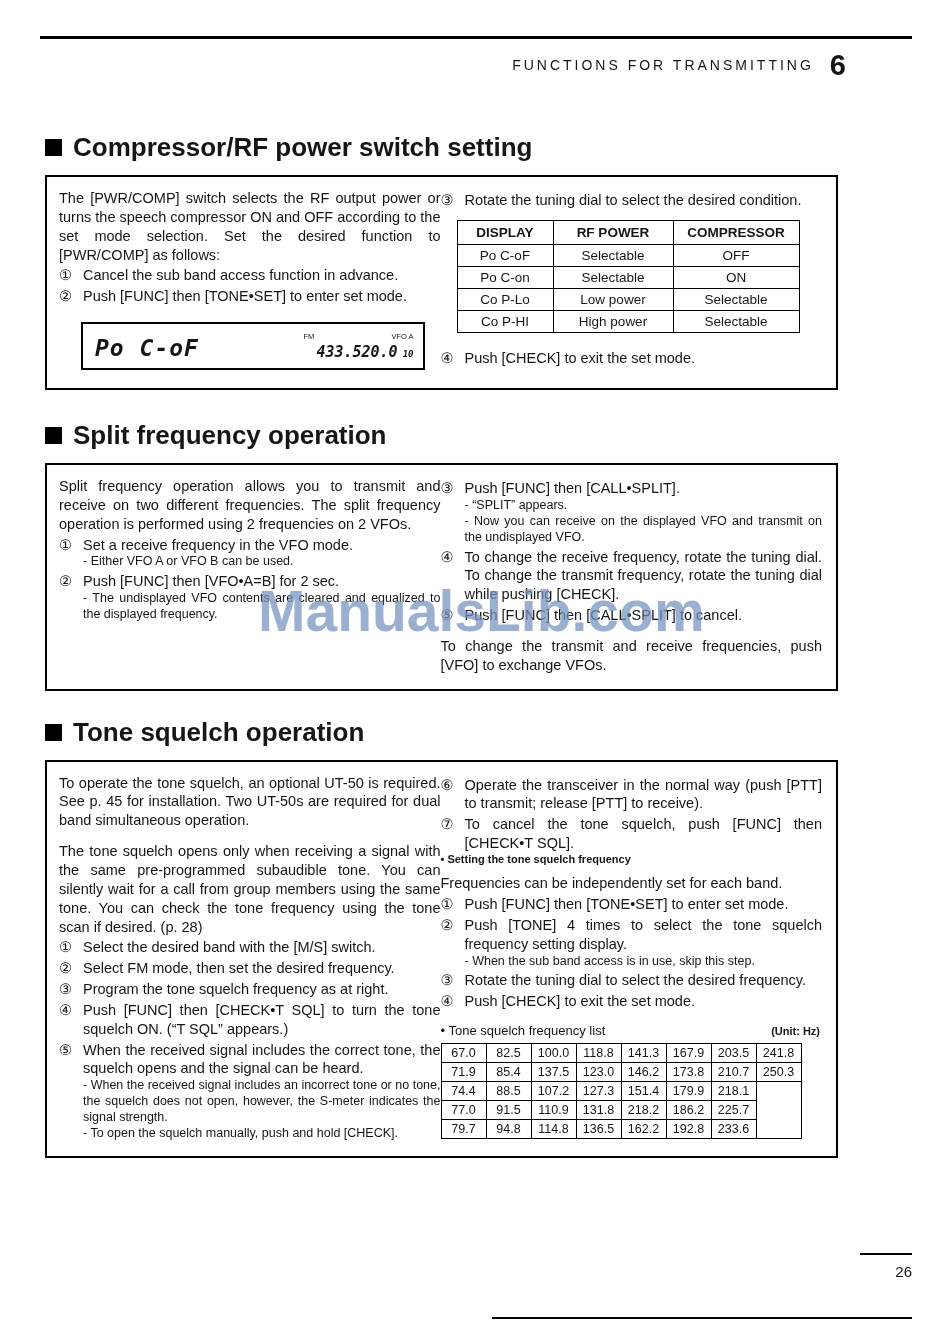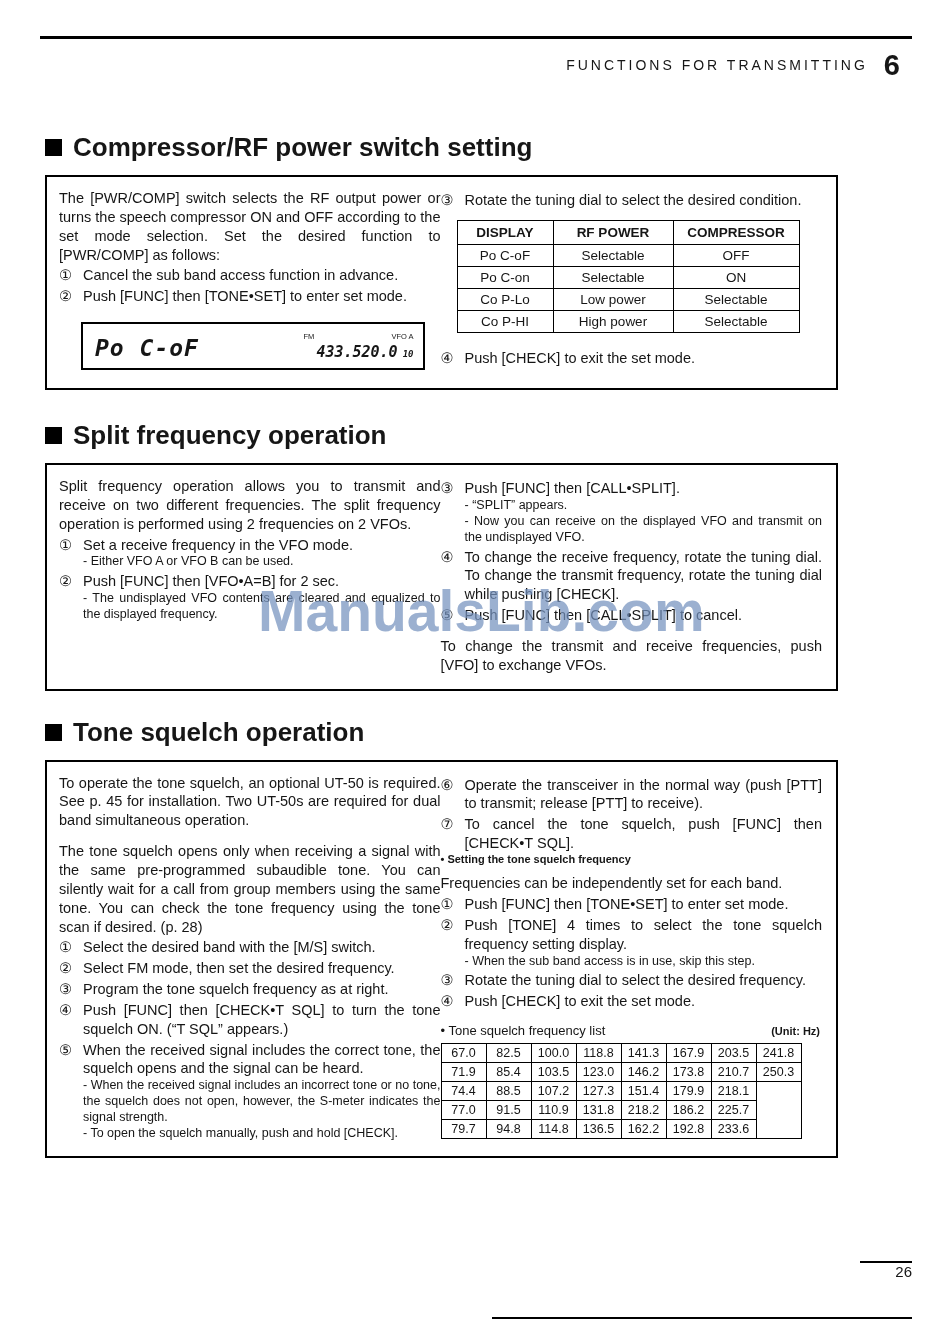--- a/index.html
+++ b/index.html
@@ -1,21 +1,21 @@
 <!DOCTYPE html>
 <html><head>
 <meta charset="utf-8">
 <style>
   * { margin:0; padding:0; box-sizing:border-box; }
   html,body { background:#fff; }
   body { font-family:"Liberation Sans", sans-serif; color:#161616; }
   .page { position:relative; width:950px; height:1324px; background:#fff; overflow:hidden; }
 
   .top-rule { border-top:3px solid #000; margin:36px 38px 0 40px; }
-  .header-row { display:flex; justify-content:flex-end; align-items:center; gap:16px; margin:10px 50px 0 0; }
+  .header-row { display:flex; justify-content:flex-end; align-items:center; gap:16px; margin:10px 104px 0 0; }
   .header-title { font-size:14px; letter-spacing:3px; font-weight:normal; padding-bottom:2px; }
   .chapter-num { font-size:29px; font-weight:bold; }
 
   .section { margin:0 112px 0 45px; }
   .sec-heading { display:flex; align-items:center; gap:11px; font-size:26px; font-weight:bold; margin-bottom:12px; }
   .sec-heading .sq { width:17px; height:17px; background:#000; flex-shrink:0; }
   .m1 { margin-top:50px; }
   .m2 { margin-top:30px; }
   .m3 { margin-top:26px; }
 
@@ -47,21 +47,21 @@
   .subhead { font-size:11px; font-weight:bold; line-height:1.2; margin-top:0; max-width:300px; }
   .listhead-row { display:flex; align-items:baseline; justify-content:space-between; margin-top:12px; }
   .listhead { font-size:13px; font-weight:normal; }
   .unit { font-size:11px; font-weight:bold; margin-right:2px; }
 
   table.freq { border-collapse:collapse; margin-top:5px; }
   table.freq td { border:1px solid #000; font-size:12.5px; text-align:center; width:45px; padding:2px 0; }
 
   .watermark { position:absolute; top:578px; left:258px; font-size:57px; font-weight:bold; color:rgba(116,146,190,0.72); white-space:nowrap; pointer-events:none; }
 
-  .pageno-block { position:absolute; right:38px; bottom:44px; width:52px; border-top:2px solid #000; text-align:right; font-size:15px; }
+  .pageno-block { position:absolute; right:38px; bottom:44px; width:52px; border-top:2px solid #000; padding-top:8px; text-align:right; font-size:15px; }
   .bottom-rule { position:absolute; right:38px; bottom:5px; left:492px; border-top:2px solid #000; }
 </style>
 </head>
 <body>
 
 <div class="page">
 
   <div class="top-rule"></div>
   <div class="header-row">
     <span class="header-title">FUNCTIONS FOR TRANSMITTING</span>
@@ -251,21 +251,21 @@
             <td>100.0</td>
             <td>118.8</td>
             <td>141.3</td>
             <td>167.9</td>
             <td>203.5</td>
             <td>241.8</td>
           </tr>
           <tr>
             <td>71.9</td>
             <td>85.4</td>
-            <td>103.5</td>
+            <td>137.5</td>
             <td>123.0</td>
             <td>146.2</td>
             <td>173.8</td>
             <td>210.7</td>
             <td>250.3</td>
           </tr>
           <tr>
             <td>74.4</td>
             <td>88.5</td>
             <td>107.2</td>

